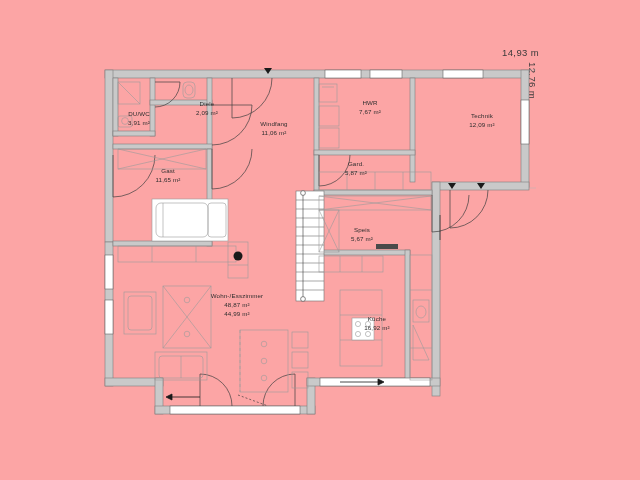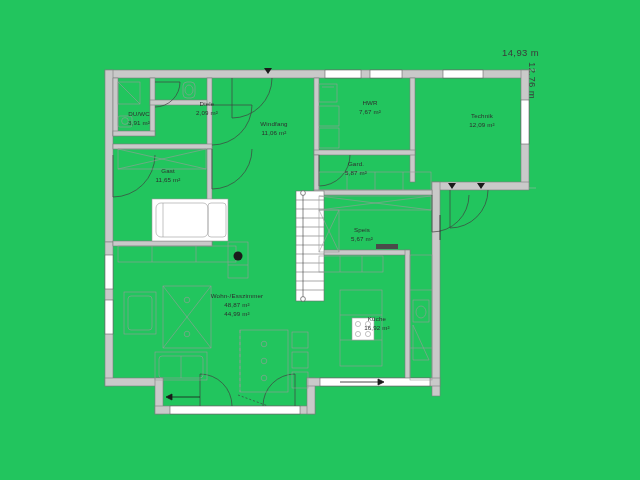--- a/index.html
+++ b/index.html
@@ -9,21 +9,21 @@
     background: #ffffff;
     width: 640px;
     height: 480px;
     overflow: hidden;
     font-family: "Liberation Sans", sans-serif;
   }
   #page {
     position: relative;
     width: 640px;
     height: 480px;
-    background: #22c55e;
+    background: #fca5a5;
   }
   .dim-label {
     position: absolute;
     font-size: 9.5px;
     color: #3a3a3a;
     letter-spacing: 0.4px;
     white-space: nowrap;
   }
   #dim-width {
     left: 502px;

